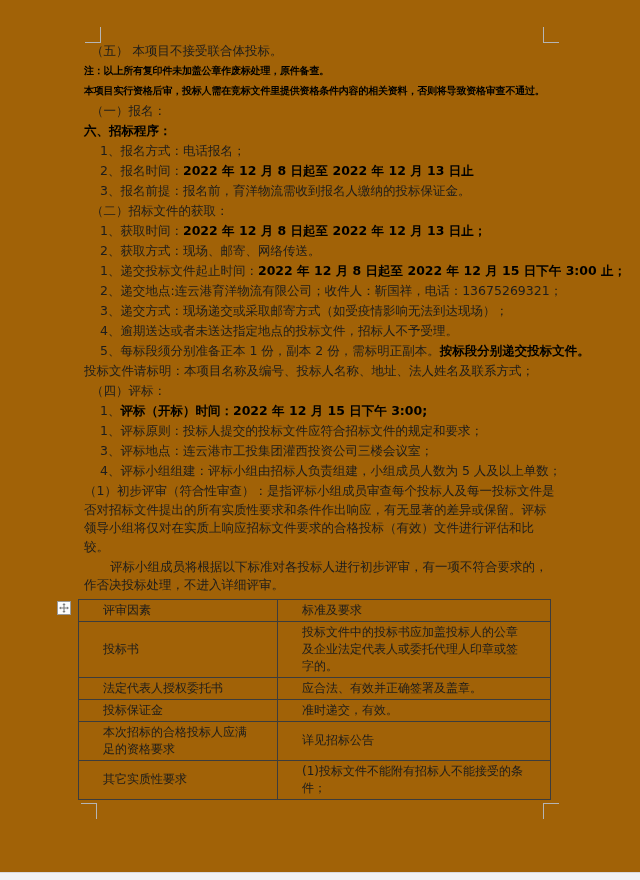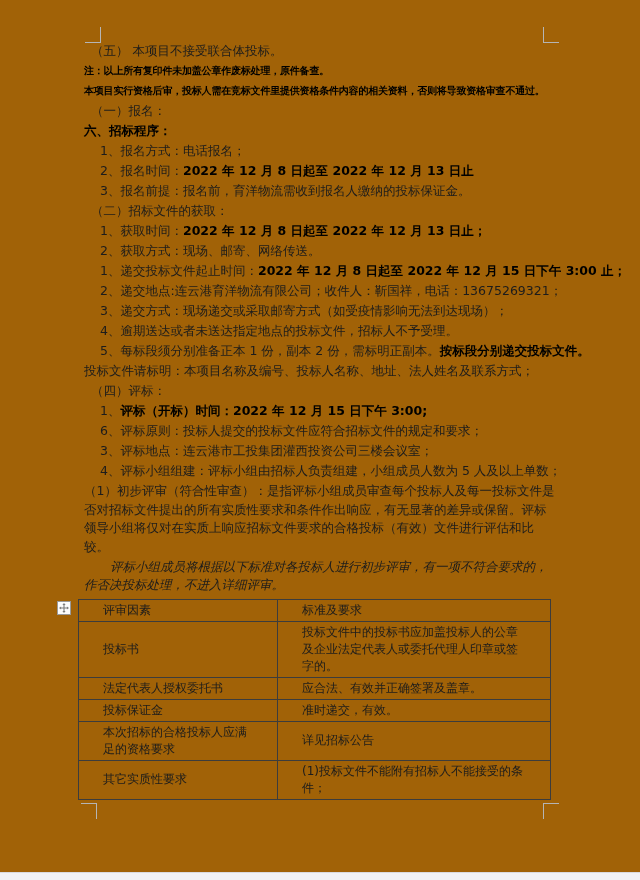--- a/index.html
+++ b/index.html
@@ -13,21 +13,21 @@
   .crop.tr{left:543px;top:27px;border-left:1px solid #b5b5b5;border-bottom:1px solid #b5b5b5;}
   .crop.bl{left:81px;top:803px;border-right:1px solid #b5b5b5;border-top:1px solid #b5b5b5;}
   .crop.br{left:543px;top:803px;border-left:1px solid #b5b5b5;border-top:1px solid #b5b5b5;}
   .doc{position:absolute;left:84px;top:42px;width:472px;}
   .line{margin:0 0 1.5px;line-height:18.5px;font-size:12.5px;}
   .small{font-size:10px;letter-spacing:-0.2px;line-height:18.5px;}
   .b{font-weight:bold;color:#000;}
   .nw{white-space:nowrap;}
   .ind1{margin-left:7px;}
   .ind2{margin-left:16px;}
-  .fli{text-indent:26px;font-style:italic;}
+  .fli{text-indent:26px;}
   table.review{border-collapse:collapse;margin:4px 0 0 -6px;width:473px;font-size:12px;color:#1c1c1c;table-layout:fixed;}
   table.review th,table.review td{
     border:1px solid #3c3c3c;padding:2px 24px;font-weight:normal;text-align:left;
     vertical-align:middle;line-height:17px;word-break:break-all;
   }
   .c1{width:150px;}
   .handle{
     position:absolute;left:57px;top:601px;width:14px;height:14px;box-sizing:border-box;
     border:1px solid #9a9a9a;background:#fcfcfc;display:flex;align-items:center;justify-content:center;cursor:move;
   }
@@ -58,21 +58,21 @@
         <p class="line ind2"><span>1、获取时间：</span><span class="b">2022 年 12 月 8 日起至 2022 年 12 月 13 日止；</span></p>
         <p class="line ind2"><span>2、获取方式：现场、邮寄、网络传送。</span></p>
         <p class="line ind2 nw"><span>1、递交投标文件起止时间：</span><span class="b">2022 年 12 月 8 日起至 2022 年 12 月 15 日下午 3:00 止；</span></p>
         <p class="line ind2 nw"><span>2、递交地点:连云港育洋物流有限公司；收件人：靳国祥，电话：13675269321；</span></p>
         <p class="line ind2"><span>3、递交方式：现场递交或采取邮寄方式（如受疫情影响无法到达现场）；</span></p>
         <p class="line ind2"><span>4、逾期送达或者未送达指定地点的投标文件，招标人不予受理。</span></p>
         <p class="line ind2 nw"><span>5、每标段须分别准备正本 1 份，副本 2 份，需标明正副本。</span><span class="b">按标段分别递交投标文件。</span></p>
         <p class="line ind0"><span>投标文件请标明：本项目名称及编号、投标人名称、地址、法人姓名及联系方式；</span></p>
         <p class="line ind1"><span>（四）评标：</span></p>
         <p class="line ind2"><span>1、</span><span class="b">评标（开标）时间：2022 年 12 月 15 日下午 3:00;</span></p>
-        <p class="line ind2"><span>6、评标原则：投标人提交的投标文件应符合招标文件的规定和要求；</span></p>
+        <p class="line ind2"><span>1、评标原则：投标人提交的投标文件应符合招标文件的规定和要求；</span></p>
         <p class="line ind2"><span>3、评标地点：连云港市工投集团灌西投资公司三楼会议室；</span></p>
         <p class="line ind2 nw"><span>4、评标小组组建：评标小组由招标人负责组建，小组成员人数为 5 人及以上单数；</span></p>
         <p class="line ind0"><span>（1）初步评审（符合性审查）：是指评标小组成员审查每个投标人及每一投标文件是否对招标文件提出的所有实质性要求和条件作出响应，有无显著的差异或保留。评标领导小组将仅对在实质上响应招标文件要求的合格投标（有效）文件进行评估和比较。</span></p>
         <p class="line ind0 fli"><span>评标小组成员将根据以下标准对各投标人进行初步评审，有一项不符合要求的，作否决投标处理，不进入详细评审。</span></p>
       </div>
 
     <table class="review">
       <thead>
         <tr>
           <th class="c1">评审因素</th>

